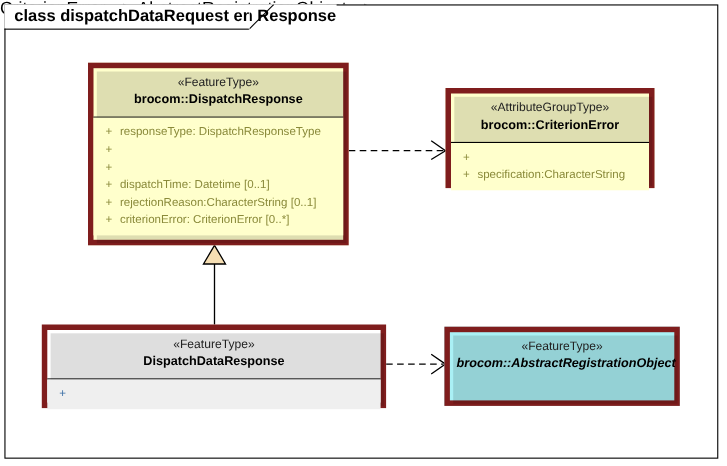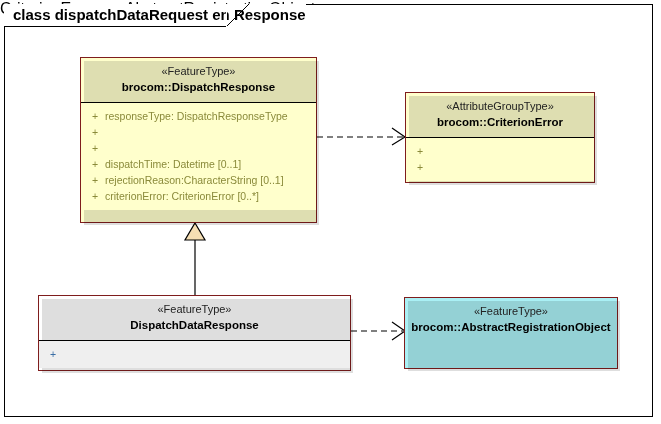--- a/index.html
+++ b/index.html
@@ -67,21 +67,21 @@
     width: 223px;
     height: 1px;
     background: #000000;
     z-index: 6;
   }
 
   
   .umlclass {
     position: absolute;
     box-sizing: border-box;
-    border: 1px solid #7f1d1d;
+    border: 5px solid #7f1d1d;
     z-index: 3;
   }
   .umlclass::after {            
     content: "";
     position: absolute;
     left: 3px;
     top: 3px;
     right: -3px;
     bottom: -3px;
     background: rgba(0,0,0,0.13);
@@ -98,20 +98,21 @@
     white-space: nowrap;
   }
   .cname {
     font-size: 11.5px;
     font-weight: bold;
     color: #000000;
     line-height: 16px;
     white-space: nowrap;
   }
   .cname.abstract {
+    font-style: italic;
   }
   .divider {
     height: 1px;
     background: #000000;
     width: 100%;
   }
   .attrs {
     padding: 5px 4px 6px 4px;
   }
   .attr {
@@ -140,21 +141,21 @@
   .c-white .vis { color: #3a6ea5; }
 
   
   .c-cyan { background: #aaf0f5; }
 
   
   #class-dispatchresponse {
     left: 80px;  top: 57px;  width: 237px; height: 166px;
   }
   #class-criterionerror {
-    left: 405px; top: 92px;  width: 190px; height: 91px;
+    left: 405px; top: 80px;  width: 190px; height: 91px;
   }
   #class-dispatchdataresponse {
     left: 38px;  top: 295px; width: 313px; height: 76px;
   }
   #class-abstractregistrationobject {
     left: 404px; top: 297px; width: 214px; height: 72px;
   }
 
   
   .connector {
@@ -245,20 +246,21 @@
       <div class="stereo">«AttributeGroupType»</div>
       <div class="cname">brocom::CriterionError</div>
     </div>
     <div class="divider"></div>
     <div class="attrs">
       <div class="attr">
         <span class="vis">+</span>
       </div>
       <div class="attr">
         <span class="vis">+</span>
+        <span>specification:CharacterString</span>
       </div>
     </div>
   </div>
 
   
   <div id="class-dispatchdataresponse" class="umlclass c-white">
     <div class="hdr">
       <div class="stereo">«FeatureType»</div>
       <div class="cname">DispatchDataResponse</div>
     </div>

